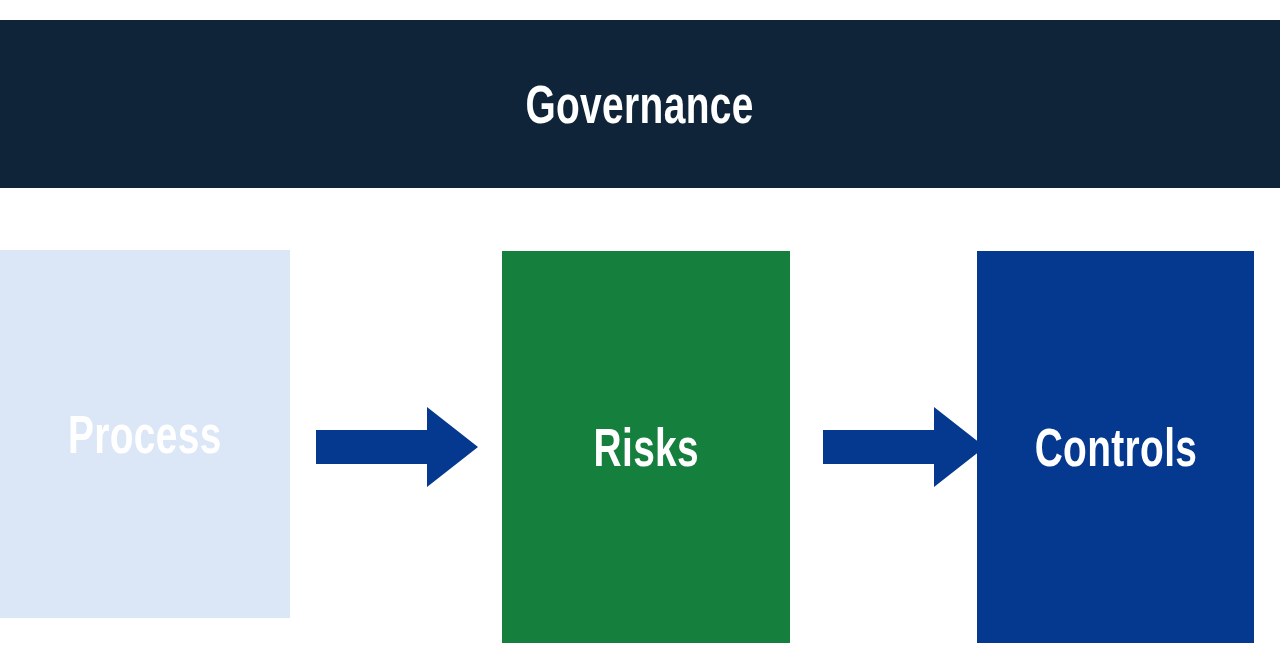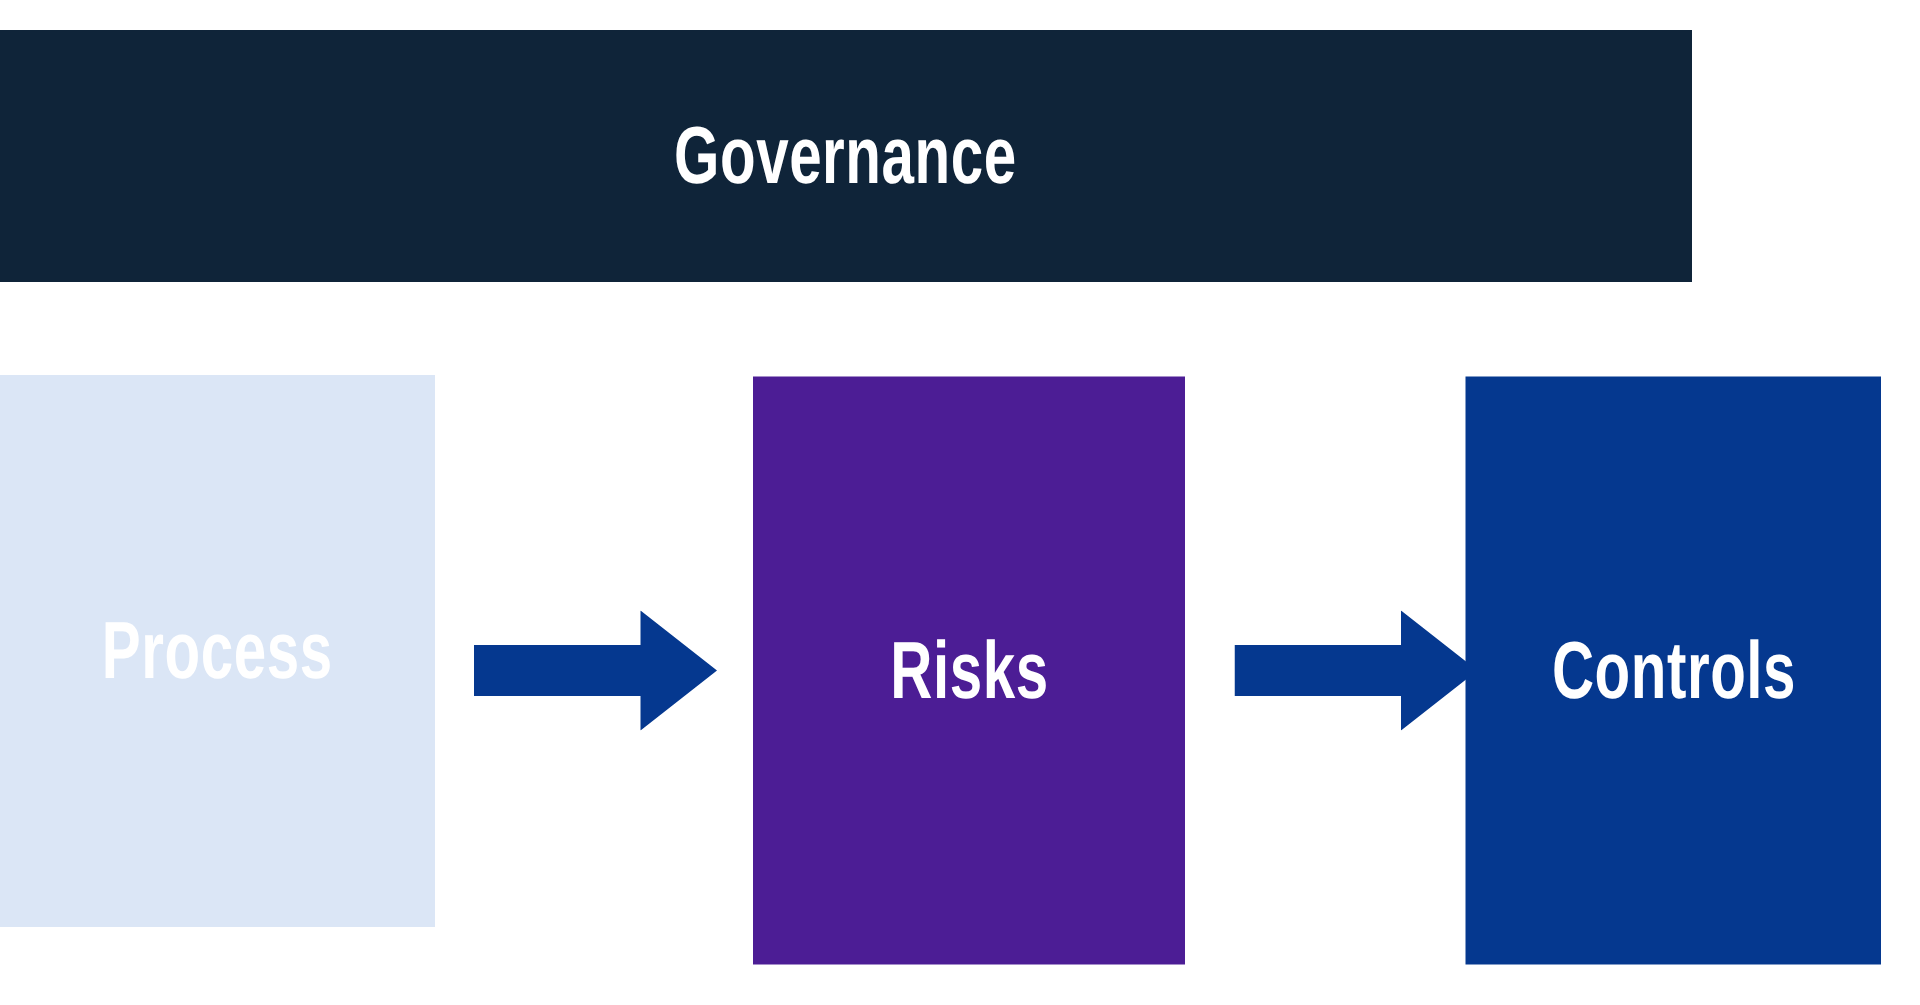--- a/index.html
+++ b/index.html
@@ -13,21 +13,21 @@
     position: relative;
     width: 1280px;
     height: 670px;
     overflow: hidden;
     background: #FFFFFF;
   }
   .banner {
     position: absolute;
     left: 0;
     top: 20px;
-    width: 1128px;
+    width: 1280px;
     height: 168px;
     display: flex;
     align-items: center;
     justify-content: center;
   }
   .flow-box {
     position: absolute;
     top: 251px;
     height: 392px;
     display: flex;
@@ -70,21 +70,21 @@
   <div class="flow-box box-process" style="background-color: rgb(219, 230, 246);">
     <span class="label" style="color: rgb(255, 255, 255);">Process</span>
   </div>
 
   <div class="arrow arrow-1">
     <svg viewBox="0 0 162 80" preserveAspectRatio="none">
       <polygon points="0,23 111,23 111,0 162,40 111,80 111,57 0,57" style="fill: rgb(5, 56, 143);"></polygon>
     </svg>
   </div>
 
-  <div class="flow-box box-risks" style="background-color: #4c1d95;">
+  <div class="flow-box box-risks" style="background-color: #15803d;">
     <span class="label" style="color: rgb(255, 255, 255);">Risks</span>
   </div>
 
   <div class="arrow arrow-2">
     <svg viewBox="0 0 162 80" preserveAspectRatio="none">
       <polygon points="0,23 111,23 111,0 162,40 111,80 111,57 0,57" style="fill: rgb(5, 56, 143);"></polygon>
     </svg>
   </div>
 
   <div class="flow-box box-controls" style="background-color: rgb(5, 56, 143);">

